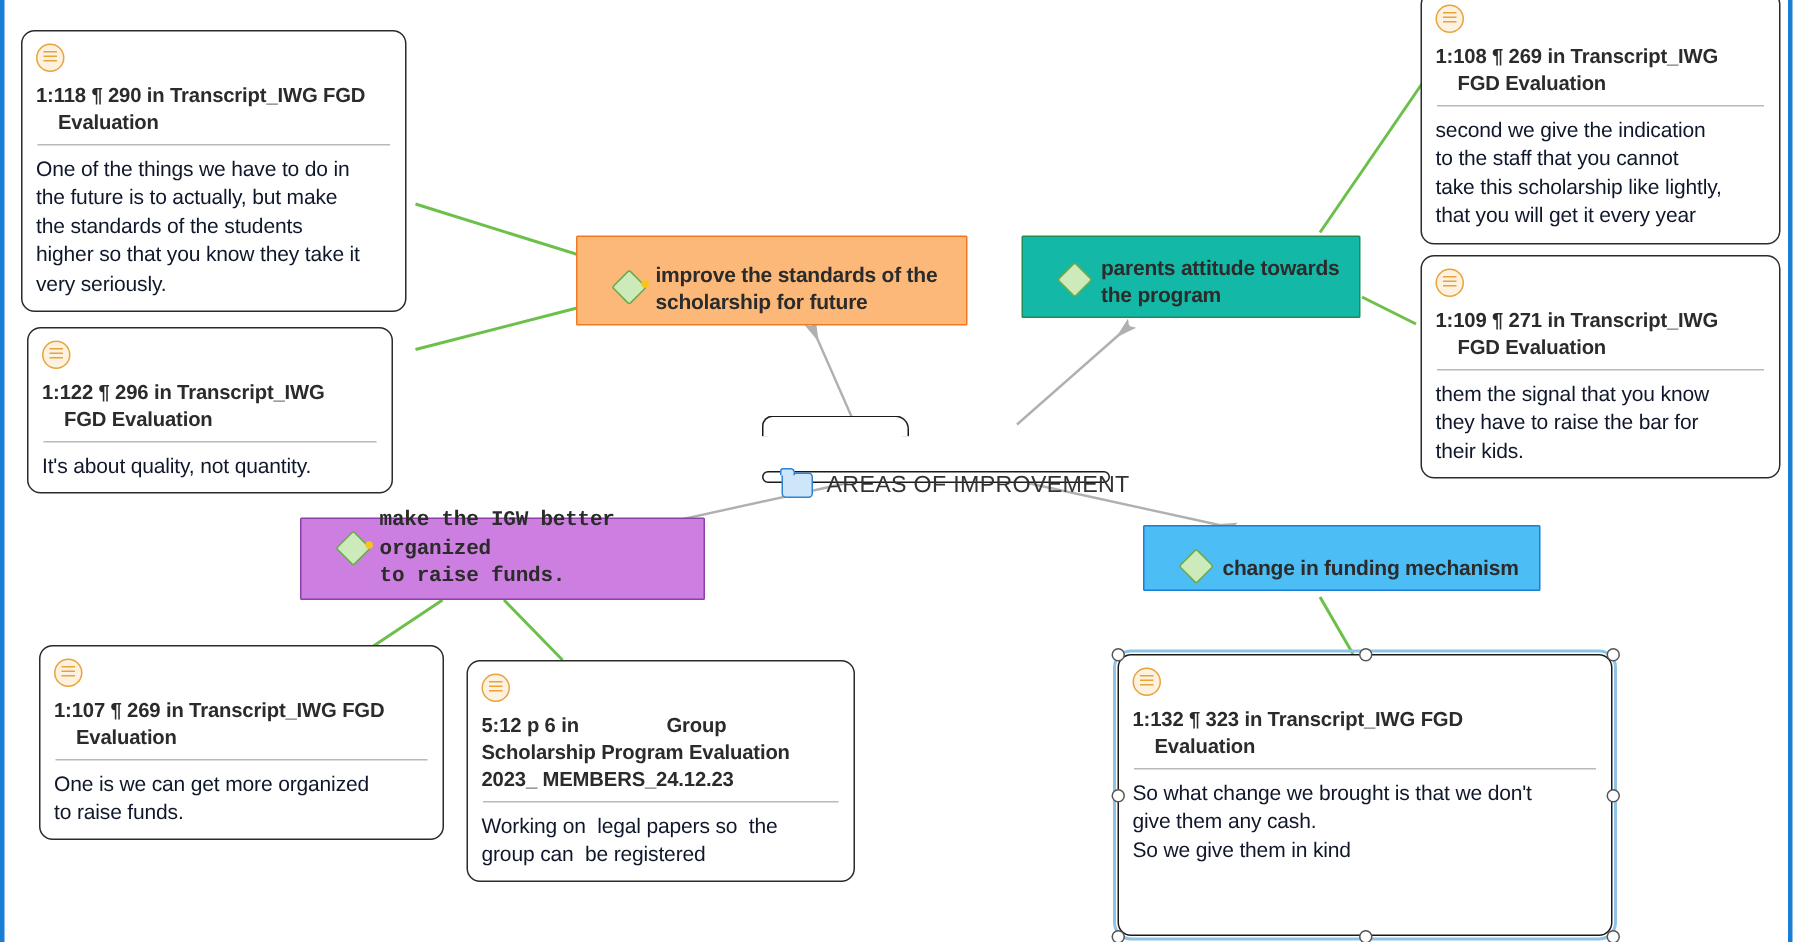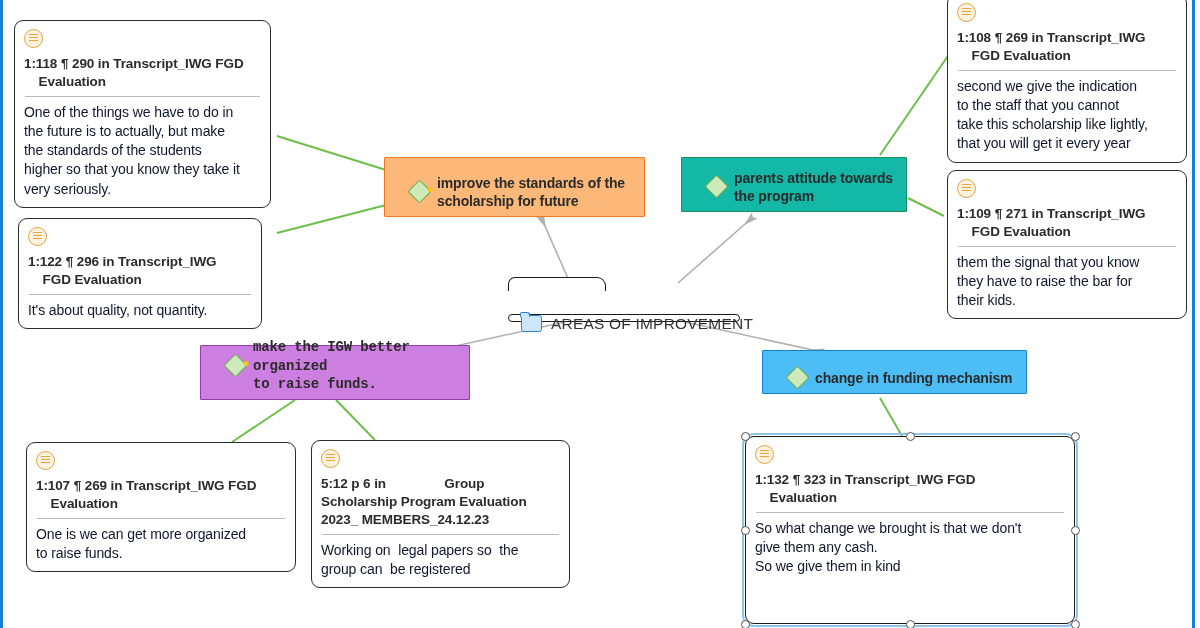--- a/index.html
+++ b/index.html
@@ -290,21 +290,21 @@
       <div class="quote-icon"></div>
       <div class="quote-title">1:109 ¶ 271 in Transcript_IWG
     FGD Evaluation</div>
     </div>
     <div class="quote-rule"></div>
     <div class="quote-body">them the signal that you know
 they have to raise the bar for
 their kids.</div>
   </div>
 
-  <div class="quote-card" style="left:26px; top:442px; width:270px;">
+  <div class="quote-card" style="left:26px; top:430px; width:270px;">
     <div class="quote-head">
       <div class="quote-icon"></div>
       <div class="quote-title">1:107 ¶ 269 in Transcript_IWG FGD
     Evaluation</div>
     </div>
     <div class="quote-rule"></div>
     <div class="quote-body">One is we can get more organized
 to raise funds.</div>
   </div>
 

